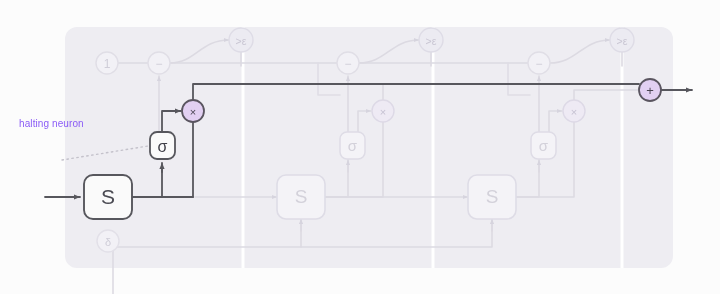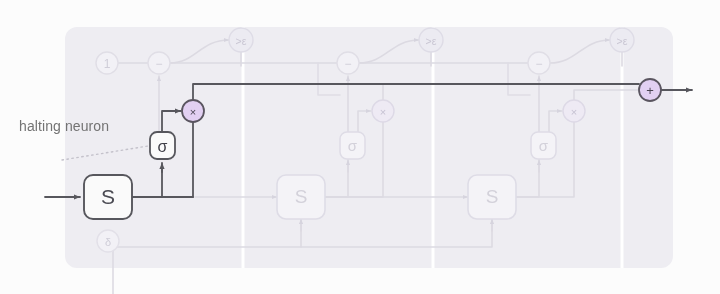--- a/index.html
+++ b/index.html
@@ -6,22 +6,22 @@
   body{
     width:720px;height:294px;overflow:hidden;
     background:#fcfcfc;
     font-family:"Liberation Sans", sans-serif;
   }
   #stage{position:relative;width:720px;height:294px;}
   svg#diagram{position:absolute;left:0;top:0;width:720px;height:294px;display:block;}
   .node-label{font-family:"Liberation Sans", sans-serif;}
   .annot{
     position:absolute;
-    font-size:14px;
-    color:#737373;
+    font-size:10px;
+    color:#8b5cf6;
     white-space:nowrap;
     letter-spacing:.1px;
   }
 </style>
 </head>
 <body>
 
 <div id="stage">
 
   <svg id="diagram" viewBox="0 0 720 294">

